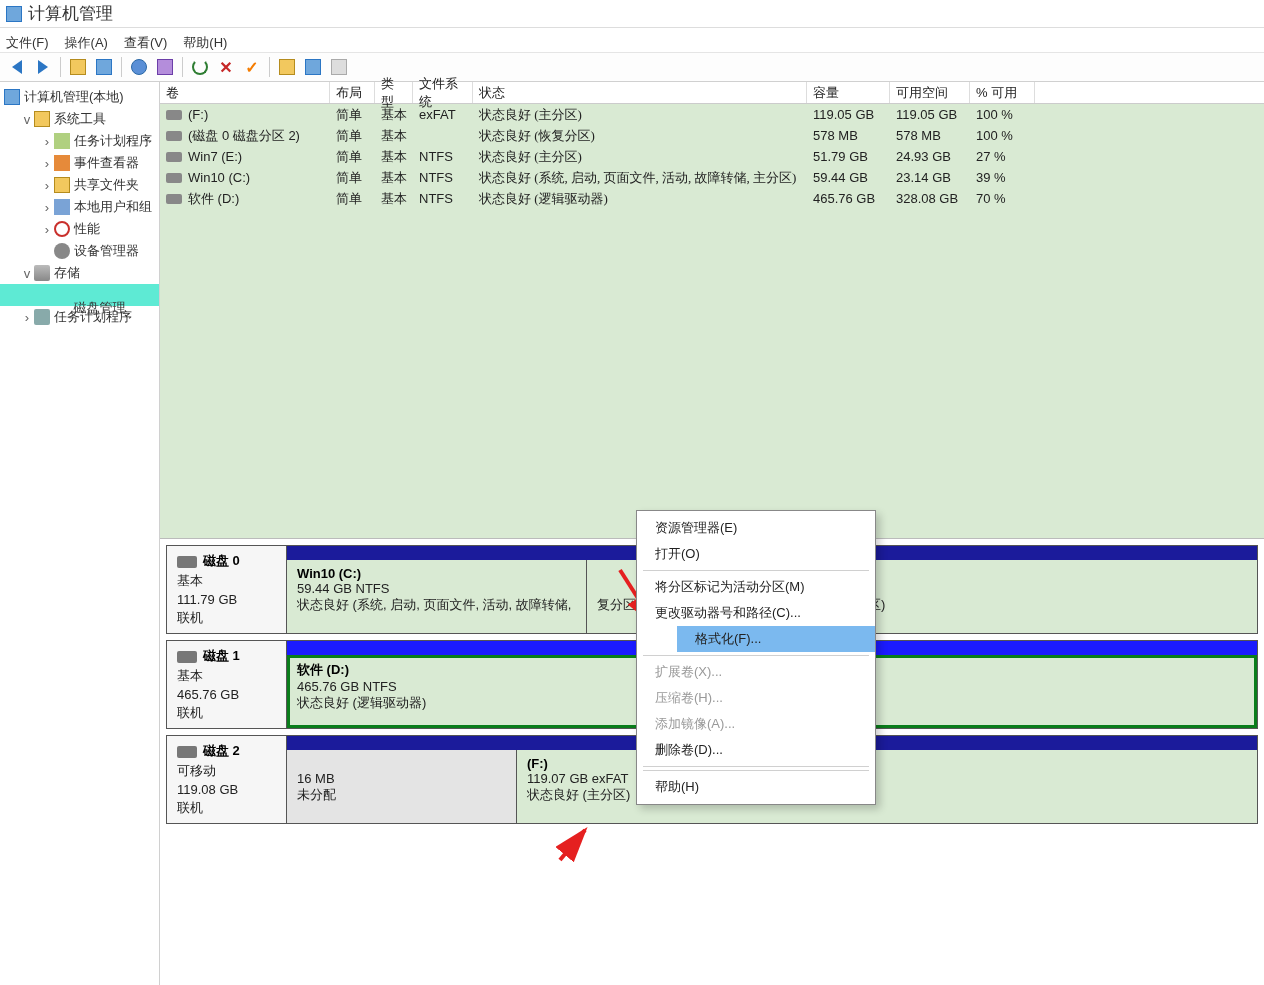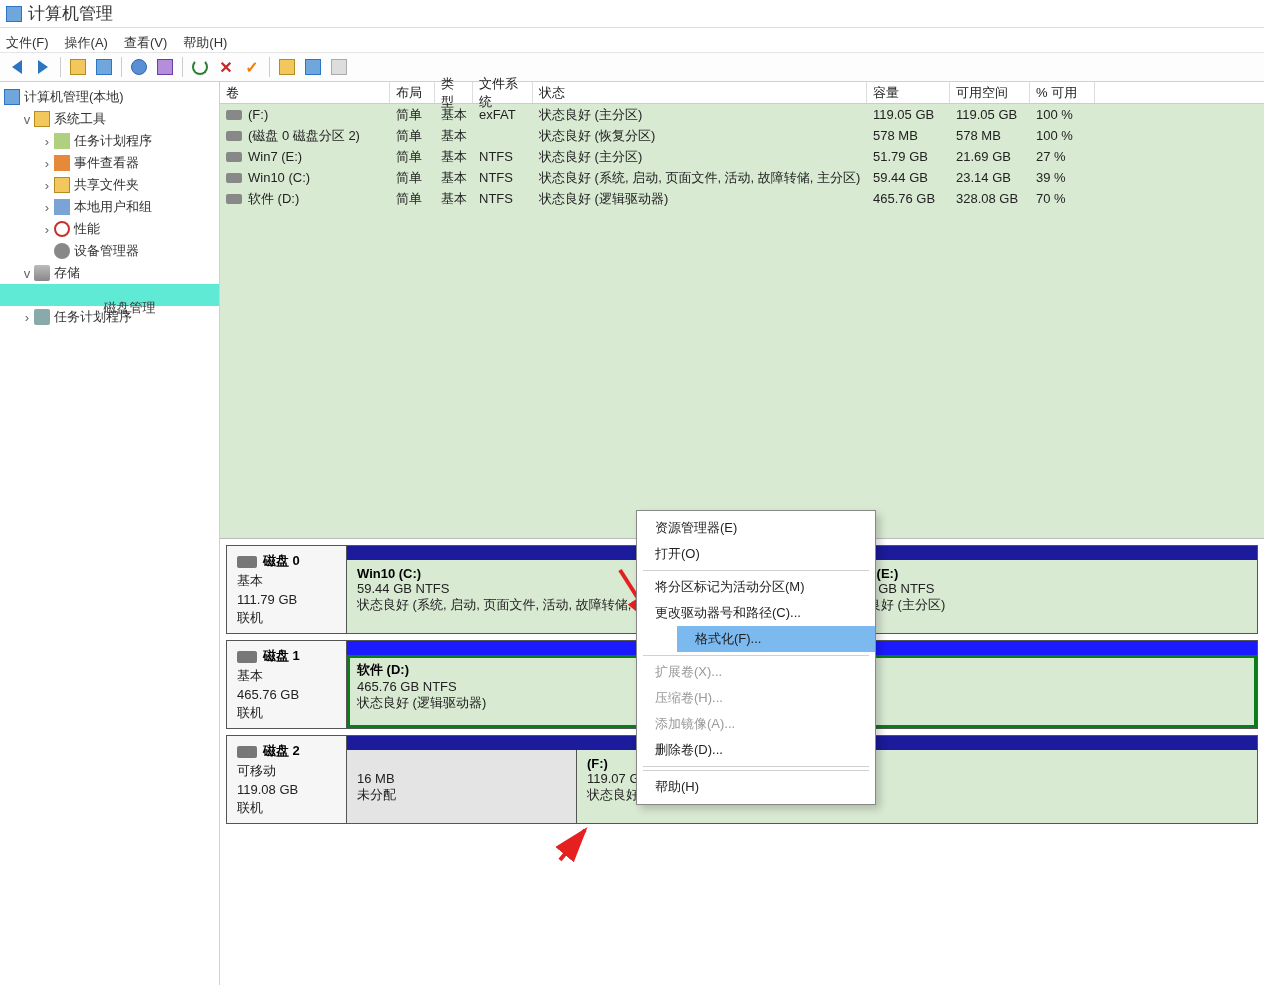--- a/index.html
+++ b/index.html
@@ -12,42 +12,42 @@
 
 .menubar { height: 24px; display: flex; align-items: flex-end; padding: 0 6px; gap: 16px; background: #fff; color: #333; }
 .menubar span { cursor: default; }
 
 .toolbar { height: 30px; display: flex; align-items: center; padding: 0 6px; gap: 4px; background: #fdfdfd; border-top: 1px solid #e5e5e5; border-bottom: 1px solid #d0d0d0; }
 .toolbar .tb-btn { width: 22px; height: 22px; display: flex; align-items: center; justify-content: center; }
 .toolbar .sep { width: 1px; height: 20px; background: #ccc; margin: 0 2px; }
 
 .content { flex: 1; display: flex; min-height: 0; }
 
-.sidebar { width: 220px; background: #fff; border-right: 1px solid #d0d0d0; padding: 4px 0; overflow: auto; }
+.sidebar { width: 160px; background: #fff; border-right: 1px solid #d0d0d0; padding: 4px 0; overflow: auto; }
 .tree-node { display: flex; align-items: center; height: 22px; padding-left: 4px; color: #333; }
 .tree-node .expand { width: 14px; display: inline-block; color: #666; text-align: center; }
 .tree-node .icon { width: 16px; height: 16px; margin-right: 4px; display: inline-block; }
 .tree-node.selected { background: #5eead4; flex-direction: column; }
 .indent-0 { padding-left: 4px; }
 .indent-1 { padding-left: 20px; }
 .indent-2 { padding-left: 40px; }
 
 .main { flex: 1; display: flex; flex-direction: column; min-width: 0; }
 
 .vol-list { background: #d9ead3; border-bottom: 1px solid #bbb; }
 .vol-header { display: flex; background: #fff; border-bottom: 1px solid #ccc; height: 22px; align-items: stretch; }
 .vol-header div { border-right: 1px solid #ddd; padding: 2px 6px; display: flex; align-items: center; font-size: 13px; color: #222; }
 .vol-body { height: 434px; }
 .vol-row { display: flex; height: 21px; align-items: center; color: #222; }
 .vol-row div { padding: 0 6px; display: flex; align-items: center; }
 .c-vol { width: 170px; }
 .c-layout { width: 45px; }
 .c-type { width: 38px; }
 .c-fs { width: 60px; }
-.c-status { width: 334px; }
+.c-status { width: 334px; font-family: Liberation Serif, serif; }
 .c-cap { width: 83px; }
 .c-free { width: 80px; }
 .c-pct { width: 65px; }
 .vol-row .disk-glyph { width: 16px; height: 10px; background: #888; border-radius: 2px; margin-right: 6px; display: inline-block; }
 
 .disk-pane { flex: 1; background: #fff; overflow: visible; padding: 0; position: relative; }
 .disk-block { display: flex; border: 1px solid #555; margin: 6px; }
 .disk-info { width: 120px; padding: 6px 10px; border-right: 1px solid #555; background: #f6f6f6; }
 .disk-info .name { font-weight: 600; }
 .disk-info .line { margin-top: 2px; color: #222; }
@@ -248,21 +248,21 @@
           <div class="vol-row">
             <div class="c-vol">
                 <span class="disk-glyph"></span>
                 <span>Win7 (E:)</span>
               </div>
             <div class="c-layout">简单</div>
             <div class="c-type">基本</div>
             <div class="c-fs">NTFS</div>
             <div class="c-status">状态良好 (主分区)</div>
             <div class="c-cap">51.79 GB</div>
-            <div class="c-free">21.69 GB</div>
+            <div class="c-free">24.93 GB</div>
             <div class="c-pct">27 %</div>
           </div>
           <div class="vol-row">
             <div class="c-vol">
                 <span class="disk-glyph"></span>
                 <span>Win10 (C:)</span>
               </div>
             <div class="c-layout">简单</div>
             <div class="c-type">基本</div>
             <div class="c-fs">NTFS</div>

